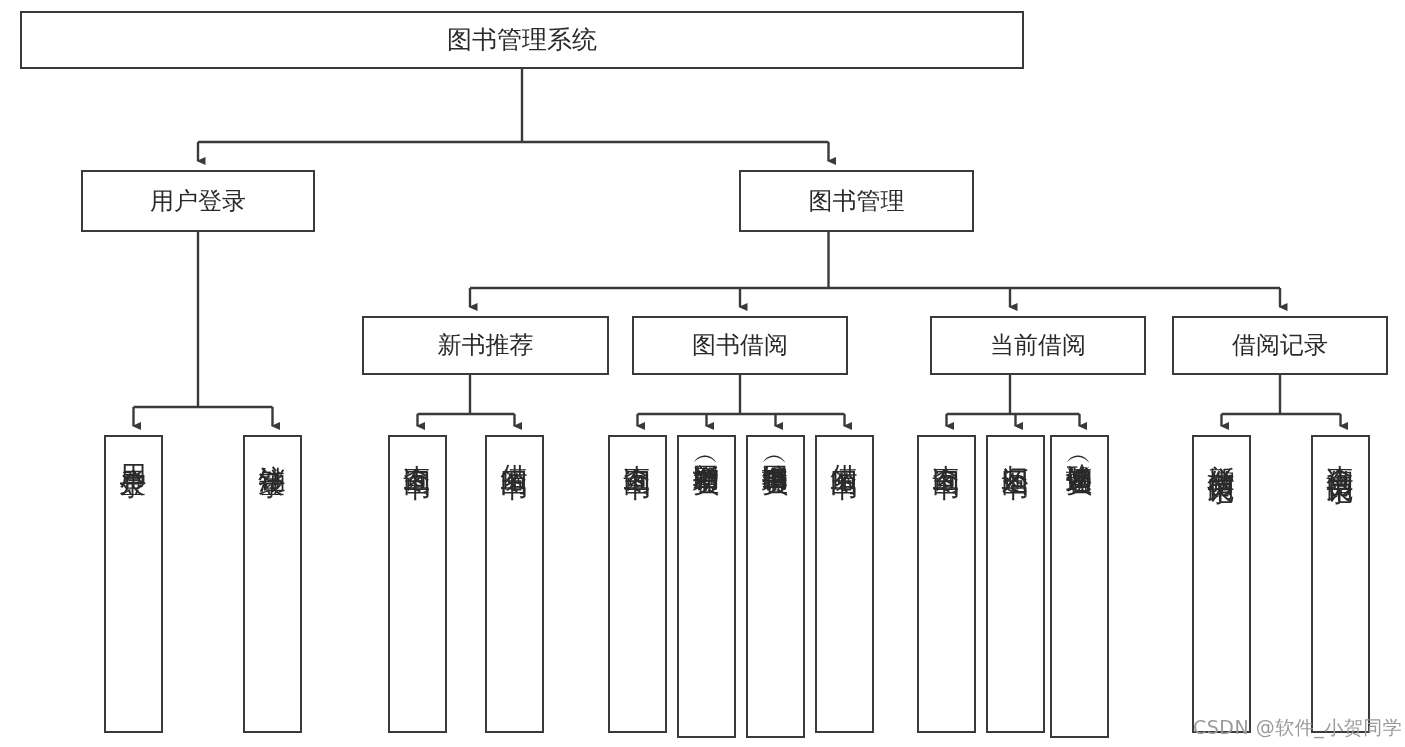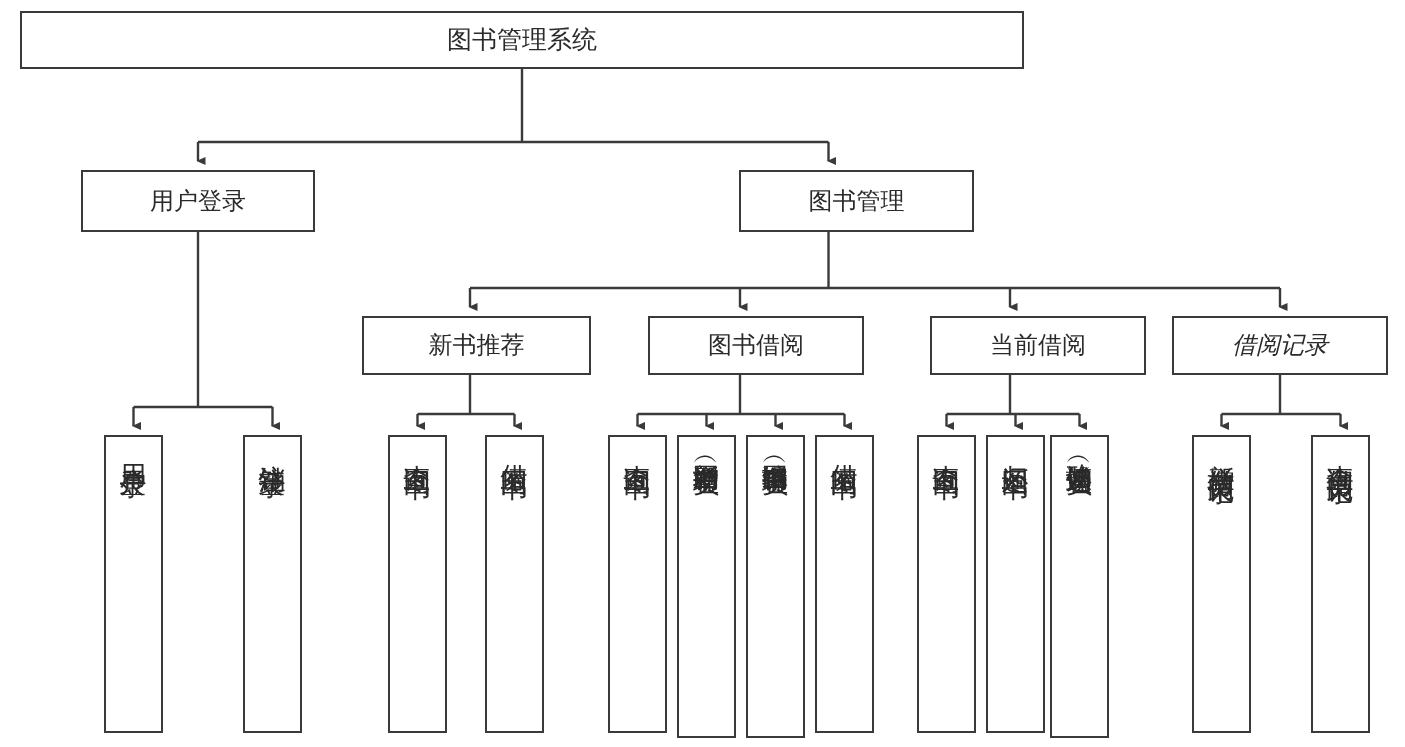--- a/index.html
+++ b/index.html
@@ -122,30 +122,30 @@
   <div id="nodes-layer">
       <div class="node root" style="left: 20px; top: 11px; width: 1004px; height: 58px;">
         <div class="label">图书管理系统</div>
       </div>
       <div class="node mid" style="left: 81px; top: 170px; width: 234px; height: 62px;">
         <div class="label">用户登录</div>
       </div>
       <div class="node mid" style="left: 711px; top: 170px; width: 235px; height: 62px; margin-left: 28px;">
         <div class="label">图书管理</div>
       </div>
-      <div class="node mid" style="left: 362px; top: 316px; width: 229px; height: 59px;">
+      <div class="node mid" style="left: 362px; top: 316px; width: 247px; height: 59px;">
         <div class="label">新书推荐</div>
       </div>
-      <div class="node mid" style="left: 632px; top: 316px; width: 216px; height: 59px; margin-left: 16px;">
+      <div class="node mid" style="left: 632px; top: 316px; width: 216px; height: 59px;">
         <div class="label">图书借阅</div>
       </div>
       <div class="node mid" style="left: 902px; top: 316px; width: 216px; height: 59px; margin-left: 28px;">
         <div class="label">当前借阅</div>
       </div>
-      <div class="node mid" style="left: 1172px; top: 316px; width: 216px; height: 59px; font-style: italic;">
+      <div class="node mid" style="left: 1172px; top: 316px; width: 216px; height: 59px;">
         <div class="label">借阅记录</div>
       </div>
       <div class="node leaf" style="left: 104px; top: 435px; width: 59px; height: 298px;">
         <div class="label">用户登录</div>
       </div>
       <div class="node leaf" style="left: 243px; top: 435px; width: 59px; height: 298px;">
         <div class="label">注销登录</div>
       </div>
       <div class="node leaf" style="left: 388px; top: 435px; width: 59px; height: 298px;">
         <div class="label">查询图书</div>
@@ -175,14 +175,15 @@
         <div class="label">确认归还（管理员）</div>
       </div>
       <div class="node leaf" style="left: 1192px; top: 435px; width: 59px; height: 298px;">
         <div class="label">新增借阅记录</div>
       </div>
       <div class="node leaf" style="left: 1311px; top: 435px; width: 59px; height: 298px;">
         <div class="label">查询借阅记录</div>
       </div>
     </div>
 
+  <div class="watermark" style="left: 1193px; top: 715px;">CSDN @软件_小贺同学</div>
 
 </div>
 
 </body></html>

